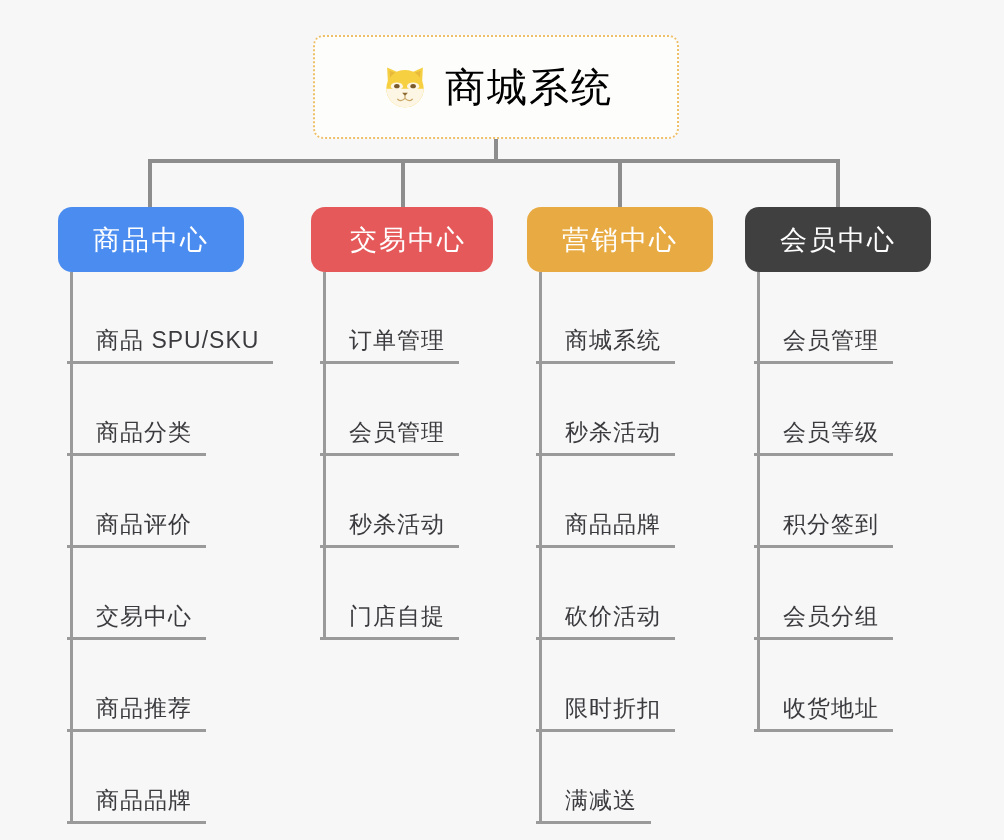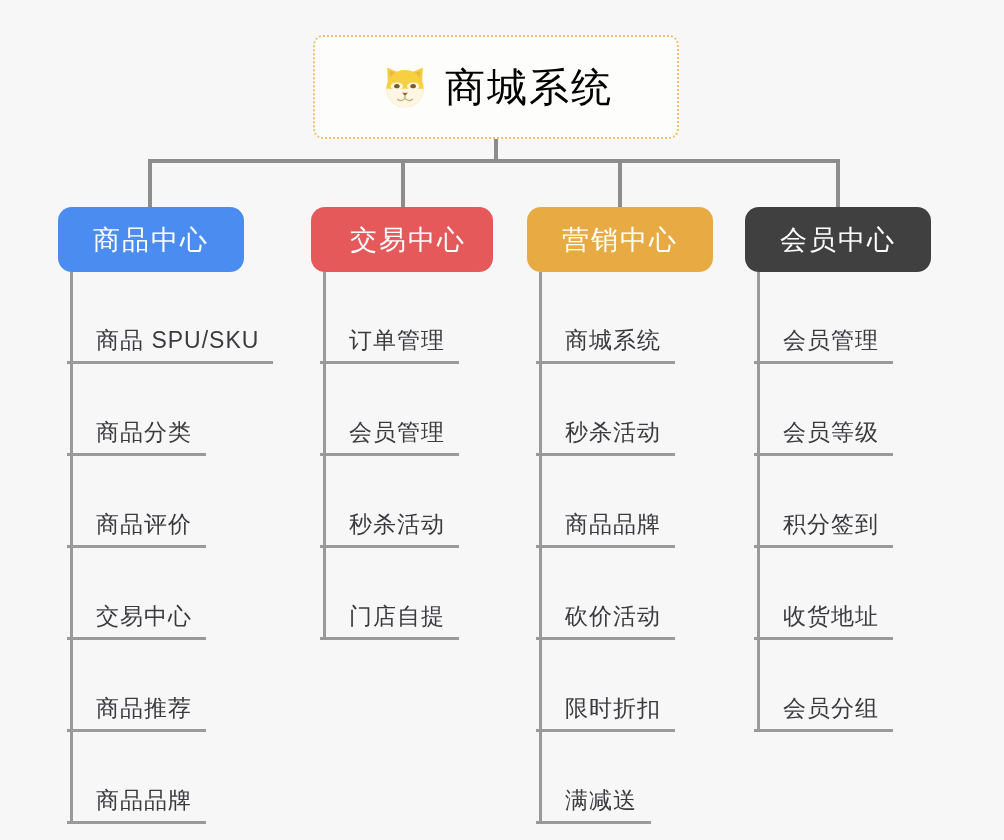--- a/index.html
+++ b/index.html
@@ -236,22 +236,22 @@
           <div class="leaf">
             <div class="leaf-inner"><span class="leaf-label">会员管理</span></div>
           </div>
           <div class="leaf">
             <div class="leaf-inner"><span class="leaf-label">会员等级</span></div>
           </div>
           <div class="leaf">
             <div class="leaf-inner"><span class="leaf-label">积分签到</span></div>
           </div>
           <div class="leaf">
+            <div class="leaf-inner"><span class="leaf-label">会员分组</span></div>
+          </div>
+          <div class="leaf">
             <div class="leaf-inner"><span class="leaf-label">收货地址</span></div>
           </div>
-          <div class="leaf">
-            <div class="leaf-inner"><span class="leaf-label">会员分组</span></div>
-          </div>
         </div>
       </div>
     </div>
 
 </div>
 
 </body></html>

